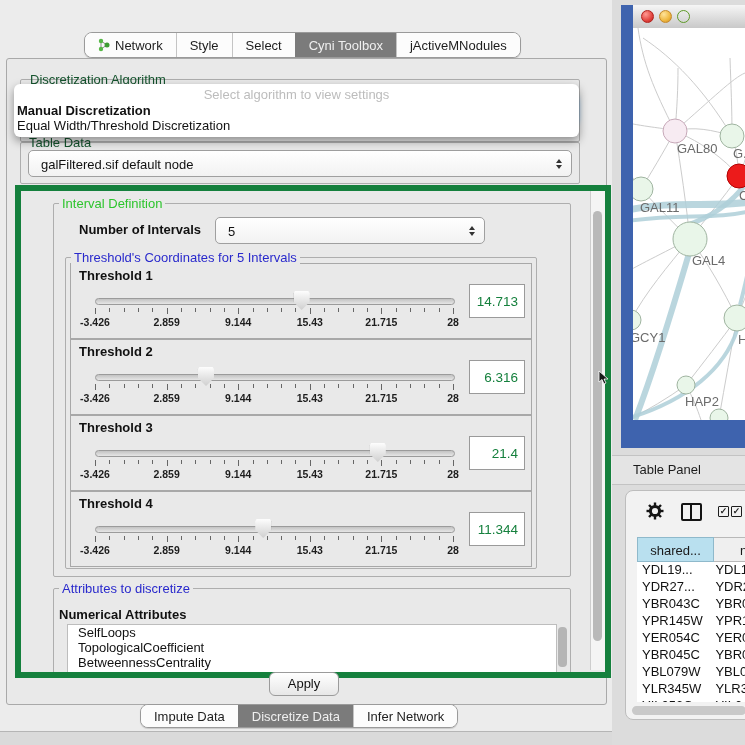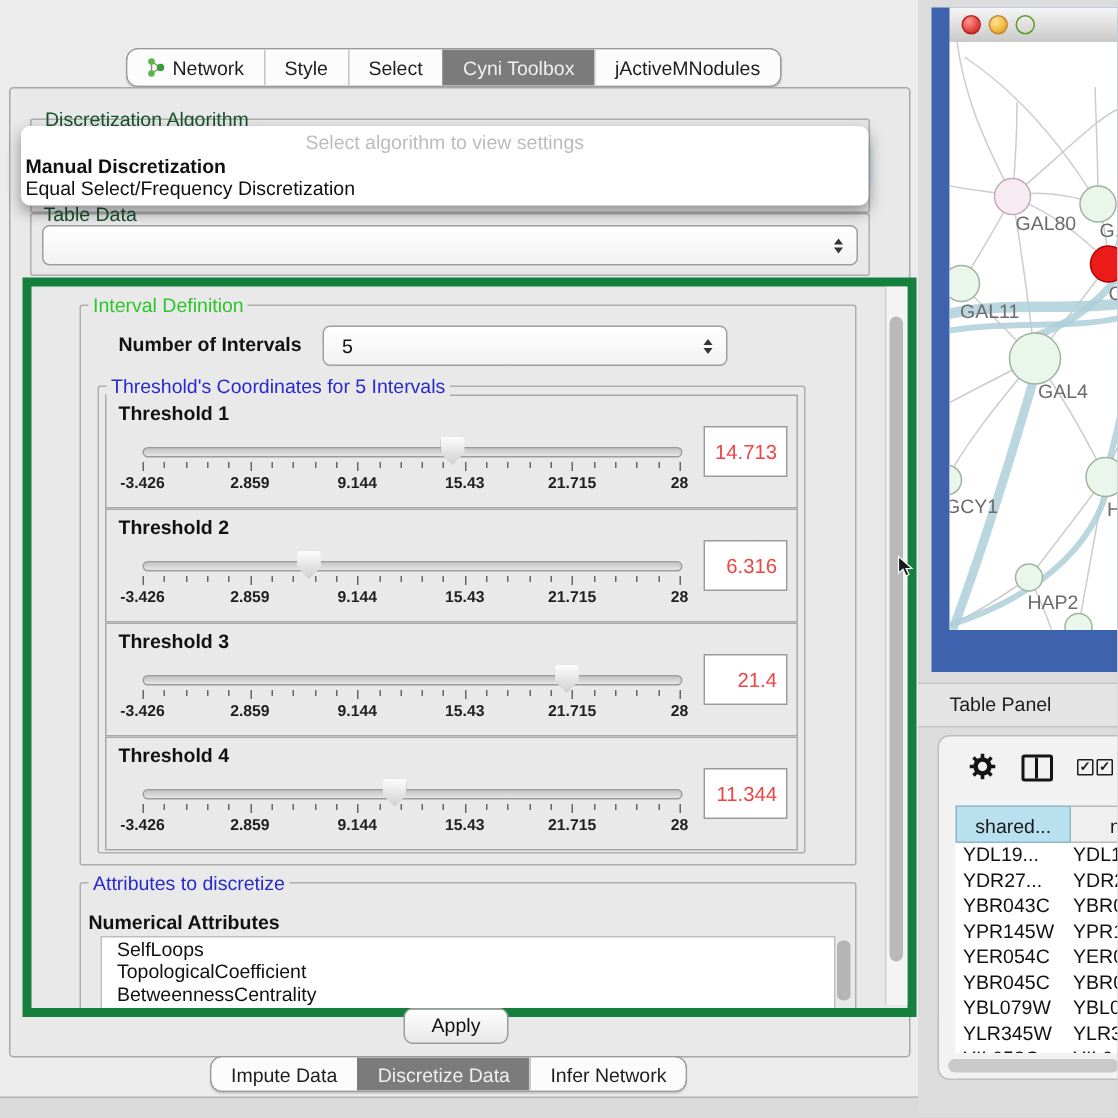--- a/index.html
+++ b/index.html
@@ -54,21 +54,21 @@
   .th-slider{position:absolute;left:24px;top:24px;width:358px;height:44px;}
   .track{position:absolute;left:0;top:10px;width:358px;height:5px;border:1px solid #9b9b9b;border-radius:4px;
          background:linear-gradient(#c3c3c3,#e6e6e6);}
   .thumb16{position:absolute;top:3px;width:16px;height:19px;background:linear-gradient(#fdfdfd,#cfcfcf);
            clip-path:polygon(8% 0,92% 0,100% 12%,100% 58%,50% 100%,0 58%,0 12%);
            filter:drop-shadow(0 0 1px #7d7d7d);}
   .tick{position:absolute;top:20px;width:1px;background:#666;}
   .tick.minor{height:4px;} .tick.major{height:6px;}
   .tick-lab{position:absolute;top:28px;transform:translateX(-50%);font-size:10.5px;font-weight:bold;color:#1e1e1e;}
   .th-value{position:absolute;right:6px;top:20px;width:56px;height:34px;background:#fff;border:1px solid #9a9a9a;
-            font-size:13.5px;line-height:34px;text-align:right;padding-right:6px;color:#ef4444;box-sizing:border-box;}
+            font-size:13.5px;line-height:34px;text-align:right;padding-right:6px;color:#15803d;box-sizing:border-box;}
   
   #attr-list{position:absolute;left:60px;top:618px;width:488px;height:47px;background:#fff;border:1px solid #bdbdbd;
              overflow:hidden;}
   .attr-item{font-size:13px;color:#111;height:15px;line-height:15px;padding-left:10px;white-space:nowrap;}
   #attr-scroll{position:absolute;right:2px;top:3px;width:9px;height:40px;border-radius:4px;background:#b5b5b5;}
   
   #apply-btn{position:absolute;left:268px;top:671px;width:68px;height:22px;border:1px solid #9b9b9b;border-radius:6px;
              background:linear-gradient(#ffffff,#e7e7e7);font-size:13px;text-align:center;line-height:22px;color:#111;}
   .bottom-strip{position:absolute;left:0;top:731px;width:612px;height:14px;background:#dadada;border-top:1px solid #b5b5b5;}
   
@@ -137,27 +137,28 @@
 
       <div class="group" style="left:13px;top:20px;width:558px;height:61px;"></div>
       <span class="group-label lab-plain" style="left:20px;top:13px;">Discretization Algorithm</span>
 
       <div id="hidden-combo" style="left:360px;top:37px;"></div>
 
       <div id="algo-popup" style="left:7px;top:25px;">
         <div class="hint">Select algorithm to view settings</div>
         <div id="algo-options">
             <div class="algo-opt bold">Manual Discretization</div>
-            <div class="algo-opt">Equal Select/Frequency Discretization</div>
+            <div class="algo-opt">Equal Width/Threshold Discretization</div>
           </div>
       </div>
 
       <div class="group" style="left:13px;top:83px;width:558px;height:40px;"></div>
       <span class="group-label lab-plain" style="left:19px;top:76px;">Table Data</span>
       <div class="combo" style="left:21px;top:91px;width:542px;height:25px;">
+        <span class="combo-text">galFiltered.sif default node</span>
         <span class="spinner">
             <span class="arr-up"></span>
             <span class="arr-dn"></span>
           </span>
       </div>
 
       <div class="scrollpane" style="left:8px;top:126px;">
 
         <div class="group" style="left:32px;top:12px;width:516px;height:372px;"></div>
         <span class="group-label lab-green" style="left:38px;top:5px;">Interval Definition</span>

